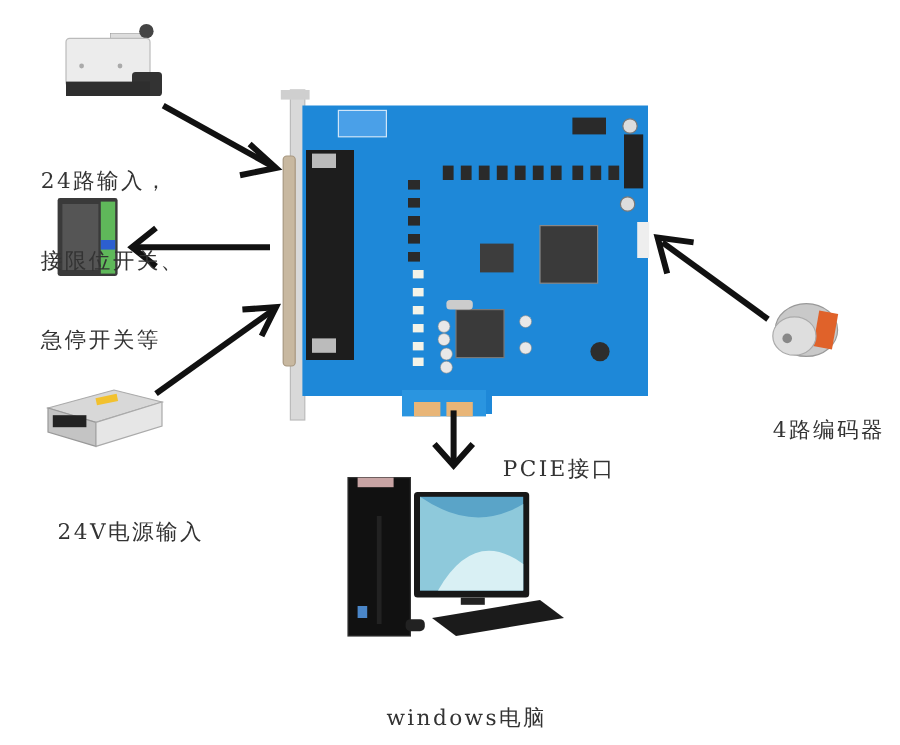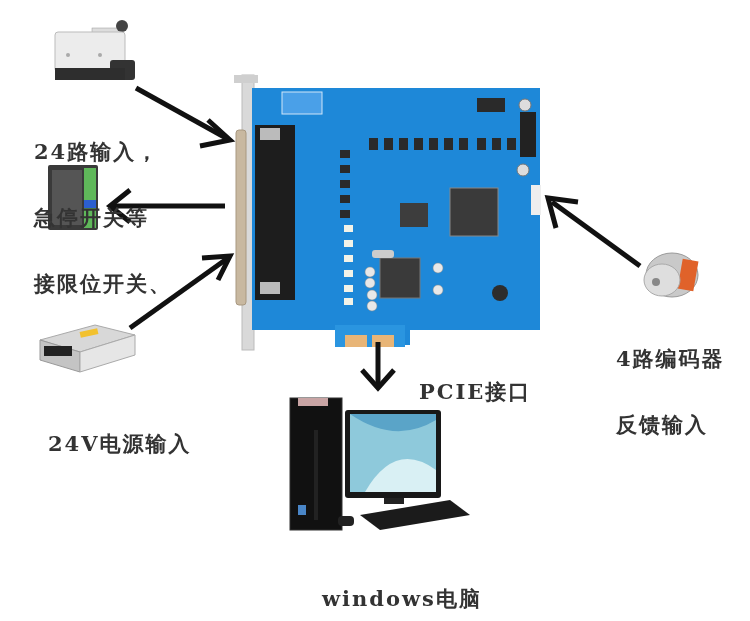--- a/index.html
+++ b/index.html
@@ -1,17 +1,17 @@
 <!DOCTYPE html>
 <html><head>
 <meta charset="utf-8">
 <style>
   html,body{margin:0;padding:0;background:#ffffff;}
   body{width:750px;height:621px;position:relative;overflow:hidden;font-family:"DejaVu Serif","Liberation Serif",serif;}
-  .label{position:absolute;color:#333333;font-size:21px;line-height:22px;letter-spacing:2px;white-space:pre;font-weight:bold;}
+  .label{position:absolute;color:#333333;font-size:18px;line-height:22px;letter-spacing:2px;white-space:pre;}
   svg{position:absolute;left:0;top:0;}
 </style>
 </head>
 <body>
 
 <svg width="750" height="621" viewBox="0 0 750 621">
   <defs>
     <marker id="ah" markerWidth="6" markerHeight="6" refX="3" refY="3" orient="auto" markerUnits="strokeWidth">
       <path d="M0,0 L3,3 L0,6" fill="none" stroke="#111" stroke-width="1.2"></path>
     </marker>
@@ -133,34 +133,33 @@
     <line x1="640" y1="266" x2="552" y2="202"></line>
     <polyline points="556,228 548,198 578,202"></polyline>
 
     <line x1="378" y1="342" x2="378" y2="386"></line>
     <polyline points="362,370 378,388 394,370"></polyline>
   </g>
 </svg>
 
 <div class="label" style="left:34px;top:97px;">
   <div>24路输入，</div>
+  <div>接限位开关、</div>
   <div>急停开关等</div>
-  <div>接限位开关、</div>
 </div>
 
 <div class="label" style="left:42px;top:240px;">
 </div>
 
 <div class="label" style="left:48px;top:389px;">
   <div>24V电源输入</div>
 </div>
 
-<div class="label" style="left:616px;top:304px;">
+<div class="label" style="left:644px;top:304px;text-align:right;">
   <div>4路编码器</div>
-  <div>反馈输入</div>
 </div>
 
 <div class="label" style="left:419px;top:337px;">
   <div>PCIE接口</div>
 </div>
 
 <div class="label" style="left:322px;top:544px;">
   <div>windows电脑</div>
 </div>
 

